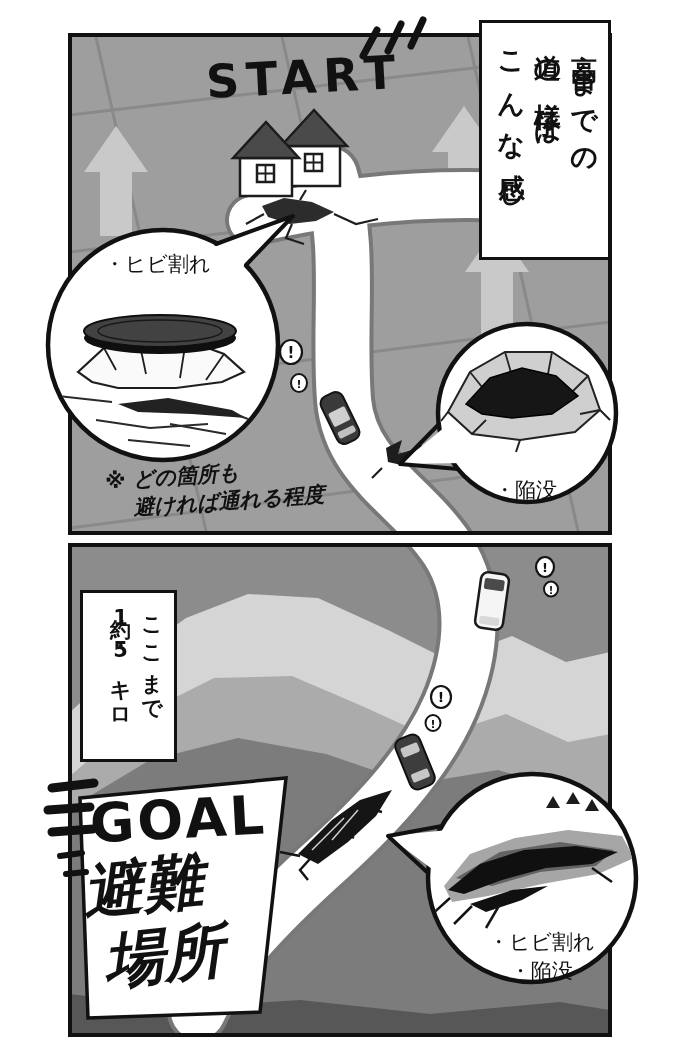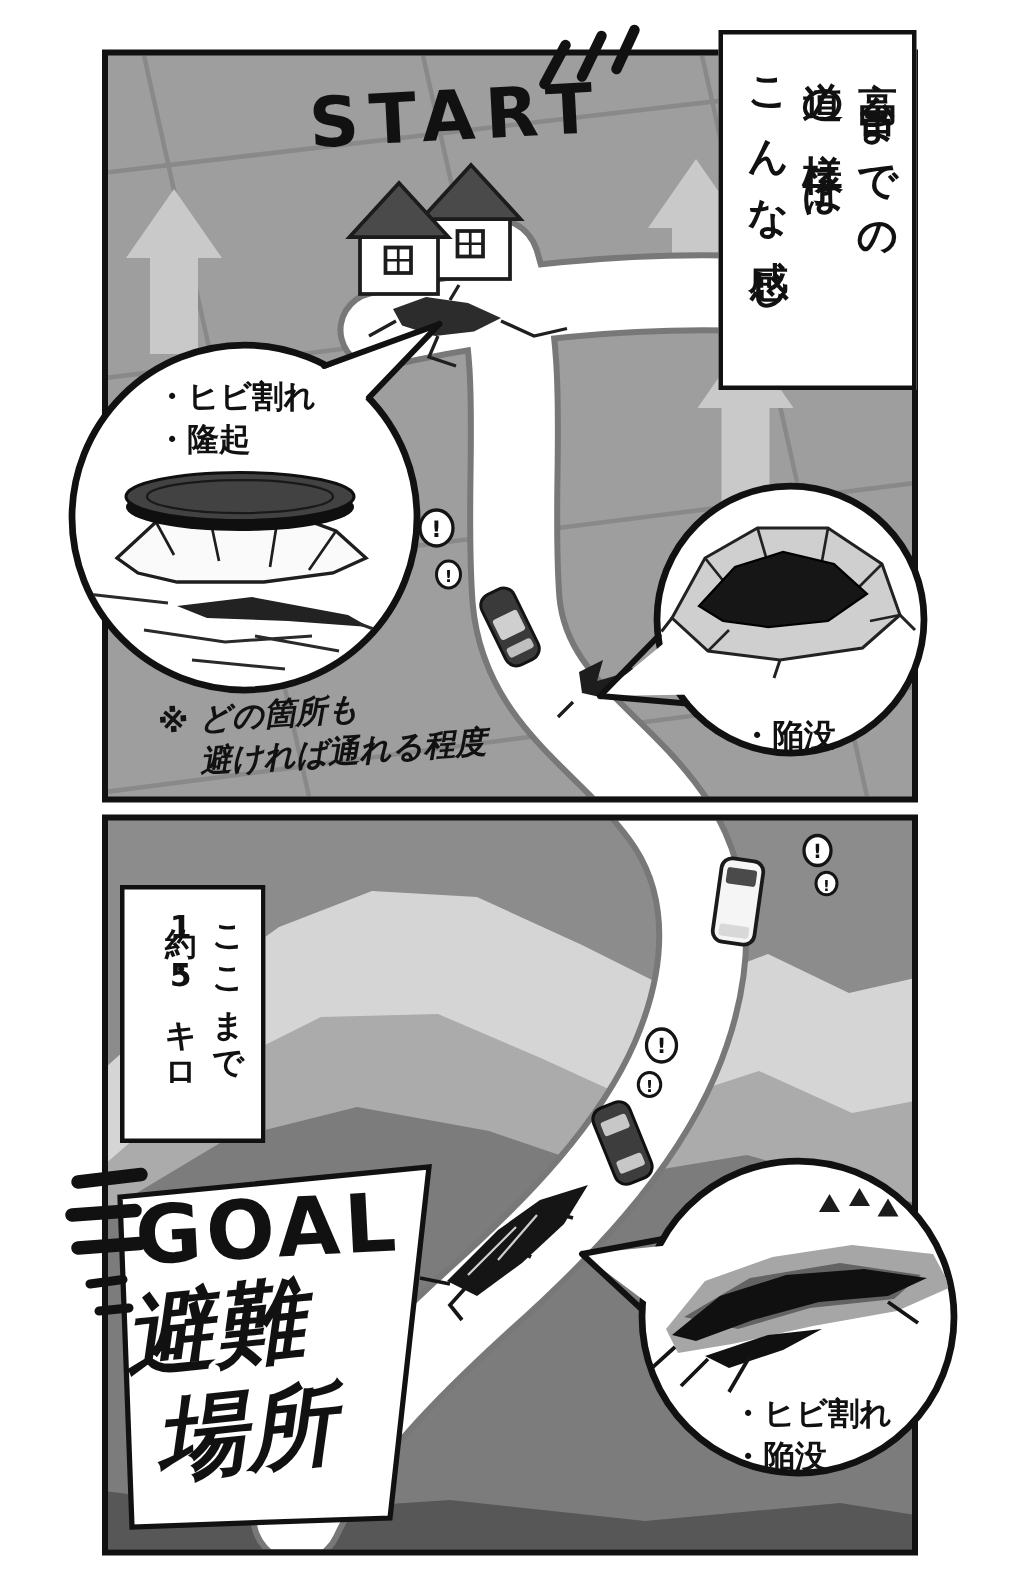--- a/index.html
+++ b/index.html
@@ -31,21 +31,21 @@
     left:479px; top:20px; width:132px; height:240px;
     padding:10px 6px; font-size:27px; letter-spacing:9px; line-height:1.35;
     font-weight:600;
   }
   .dist-box {
     left:80px; top:590px; width:97px; height:172px;
     padding:9px 7px; font-size:21px; letter-spacing:4px; line-height:1.5;
     font-weight:600;
   }
 
-  .inset-label { font-size:21px; font-weight:700; line-height:1.4; }
+  .inset-label { font-size:21px; font-weight:400; line-height:1.4;text-align:center; }
   .c1-label { left:104px; top:250px; }
   .c2-label { left:494px; top:476px; }
   .c3-label { left:488px; top:928px; }
 
   .caution {
     left:106px; top:460px; font-size:21px; font-weight:600;
     font-style:italic; transform:rotate(-4deg); line-height:1.35;
   }
   .caution .l2 { margin-left:26px; }
 
@@ -268,21 +268,20 @@
   <div class="txt start">START</div>
 
   <div class="vbox vtext route-box">
     <div>高台までの</div>
     <div>道の様子は</div>
     <div>こんな感じ</div>
   </div>
 
   <div class="txt inset-label c1-label">
     <div>・ヒビ割れ</div>
-    <div>・隆起</div>
   </div>
 
   <div class="txt caution">
     <div>※ どの箇所も</div>
     <div class="l2">避ければ通れる程度</div>
   </div>
 
   <div class="txt inset-label c2-label">・陥没</div>
 
   <div class="vbox vtext dist-box">

